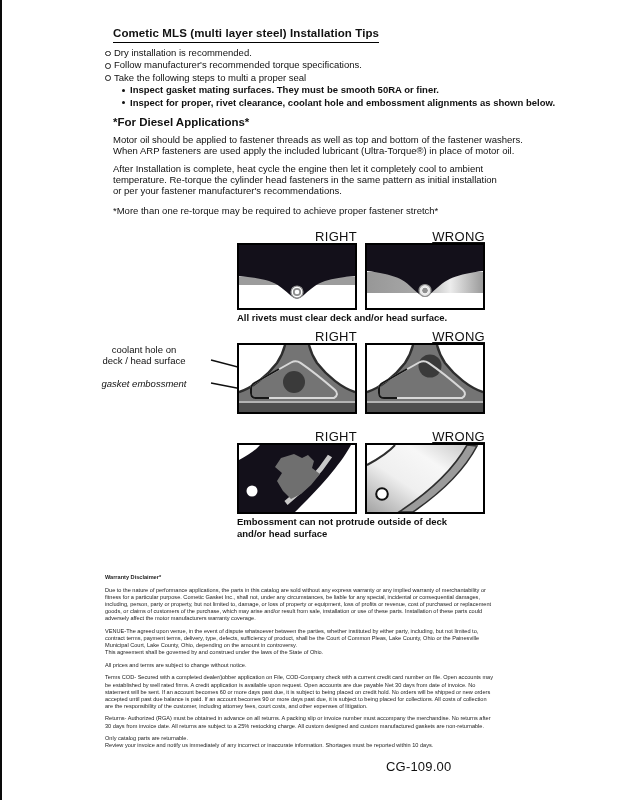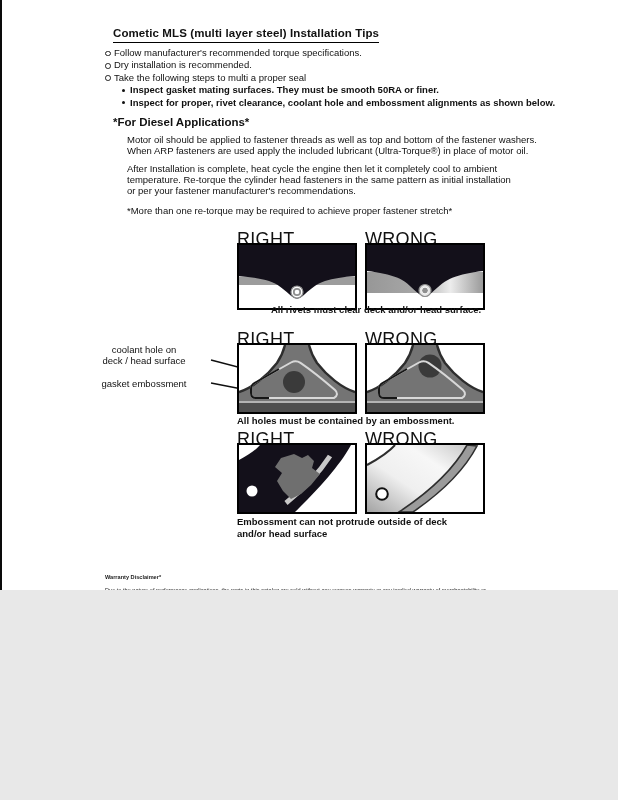--- a/index.html
+++ b/index.html
@@ -1,70 +1,70 @@
 <!DOCTYPE html>
 <html><head>
 <meta charset="utf-8">
 <style>
   html,body{margin:0;padding:0;background:#e8e8e8;}
   #page{
-    position:relative;width:618px;height:590px;background:#ffffff;
+    position:relative;width:618px;height:800px;background:#ffffff;
     font-family:"Liberation Sans","DejaVu Sans",sans-serif;color:#111;
     overflow:hidden;margin:0 auto;
   }
   .abs{position:absolute;}
   .preline{white-space:pre-line;}
   .edge-line{left:0;top:0;width:2px;height:800px;background:#0a0a0a;}
   .doc-title{left:113px;top:27px;font-size:11.5px;font-weight:bold;
     padding-bottom:2.5px;border-bottom:1.8px solid #000;display:inline-block;letter-spacing:.1px;}
   .tips{left:105px;top:47px;font-size:9.5px;line-height:12.4px;}
   .tip-row{position:relative;padding-left:9px;}
   .tip-bullet{position:absolute;left:0;top:3.6px;width:3.6px;height:3.6px;
     border:1px solid #222;border-radius:50%;}
   .subtips{margin-left:17px;}
   .subtip-row{position:relative;padding-left:8px;font-weight:bold;}
   .subtip-bullet{position:absolute;left:0;top:4.3px;width:3.4px;height:3.4px;
     background:#111;border-radius:50%;}
   .diesel-heading{left:113px;top:116px;font-size:11.5px;font-weight:bold;}
-  .para{left:113px;font-size:9.5px;line-height:11.2px;margin-left:14px;}
+  .para{left:113px;font-size:9.5px;line-height:11.2px;}
   .p1{top:134px;} .p2{top:163px;} .pnote{top:205px;text-align:center;}
-  .dg-header{width:120px;text-align:left;font-size:18px;letter-spacing:.3px;}
+  .dg-header{width:120px;text-align:right;font-size:13px;letter-spacing:.3px;}
   .h-r1{top:229px;} .h-r2{top:329px;} .h-r3{top:429px;}
   .col-right{left:237px;} .col-wrong{left:365px;text-decoration:underline;}
   .dg-box{width:120px;border:2px solid #000;box-sizing:border-box;background:#fff;}
   .b-r1{top:243px;height:67px;} .b-r2{top:343px;height:71px;} .b-r3{top:443px;height:71px;}
   .dg-box svg{display:block;width:100%;height:100%;}
   .dg-caption{left:237px;font-size:9.5px;font-weight:bold;line-height:11.5px;}
-  .c-r1{top:304px;margin-left:34px;} .c-r2{top:415px;} .c-r3{top:516px;}
+  .c-r1{top:312px;} .c-r2{top:415px;} .c-r3{top:516px;}
   .ann-label{left:78px;width:132px;text-align:center;font-size:9.5px;line-height:11px;}
-  .ann-coolant{top:344px;} .ann-emboss{top:378px;}
+  .ann-coolant{top:344px;} .ann-emboss{top:378px;font-style:italic;}
   .leader-svg{left:210px;top:355px;width:90px;height:42px;}
   .legal{left:105px;top:574px;width:440px;font-size:5.6px;line-height:7.1px;color:#1c1c1c;}
   .legal-heading{font-weight:bold;margin:0 0 6px 0;}
   .legal p{margin:0 0 5.6px 0;}
   .footer-code{left:386px;top:759px;font-size:13px;letter-spacing:.2px;}
 </style>
 </head>
 <body>
 
 <div id="page">
   <div class="abs edge-line"></div>
 
   <div class="abs" style="left:0;top:0;width:618px;">
     <div class="doc-title abs">Cometic MLS (multi layer steel) Installation Tips</div>
   </div>
 
   <div class="abs tips">
     <div class="tip-row">
       <span class="tip-bullet"></span>
-      <span>Follow manufacturer's recommended torque specifications.</span>
+      <span>Dry installation is recommended.</span>
     </div>
     <div class="tip-row">
       <span class="tip-bullet"></span>
-      <span>Dry installation is recommended.</span>
+      <span>Follow manufacturer's recommended torque specifications.</span>
     </div>
     <div class="tip-row">
       <span class="tip-bullet"></span>
       <span>Take the following steps to multi a proper seal</span>
     </div>
     <div class="subtips">
       <div class="subtip-row">
         <span class="subtip-bullet"></span>
         <span>Inspect gasket mating surfaces.  They must be smooth 50RA or finer.</span>
       </div>
@@ -154,21 +154,20 @@
       <rect x="0" y="56" width="116" height="2" fill="#b3b3b3"></rect>
       <path d="M0,56 L0,47 C13,43 28,31 38,18 C42,12 44.5,6 46,0 L70,0 C71.5,6 74,12 78,18 C88,31 103,43 116,47 L116,56 Z" fill="#747474"></path>
       <path d="M0,47 C13,43 28,31 38,18 C42,12 44.5,6 46,0" fill="none" stroke="#2d2d2d" stroke-width="2.4"></path>
       <path d="M116,47 C103,43 88,31 78,18 C74,12 71.5,6 70,0" fill="none" stroke="#2d2d2d" stroke-width="2.4"></path>
       <circle cx="63" cy="21" r="11.5" fill="#3a3a3a"></circle>
       <path d="M17,53 C13.5,53 12,51 12,48 L12,44 C12,41.5 13,39.5 15.5,38 L52,17.5 C55,15.8 58.5,15.8 61.5,17.8 C72,25 88,38 96,45 C99,47.8 98.5,51.5 95,53 Z" fill="none" stroke="#d8d8d8" stroke-width="2"></path>
       <path d="M40,24 L15.5,38 C13,39.5 12,41.5 12,44 L12,48 C12,51 13.5,53 17,53 L30,53" fill="none" stroke="#161616" stroke-width="2"></path>
     </svg>
   </div>
 
-  <div class="abs dg-caption c-r2">All holes must be contained by an embossment.</div>
 
   <div class="abs dg-header h-r3 col-right">RIGHT</div>
   <div class="abs dg-header h-r3 col-wrong">WRONG</div>
 
   <div class="abs dg-box b-r3 col-right">
     <svg viewBox="0 0 116 67" preserveAspectRatio="none">
       <rect x="0" y="0" width="116" height="67" fill="#ffffff"></rect>
       <path d="M21,0 L112,0 C104,15 86,38 56,67 L0,67 L0,15 C9,10 16,6 21,0 Z" fill="#13101a"></path>
       <path d="M47,58 C62,46 80,28 91,11" fill="none" stroke="#c9c9c9" stroke-width="5"></path>
       <path d="M42,13 L55,9 L63,13 L69,10 L75,16 L73,23 L81,29 L72,40 L62,49 L52,54 L44,46 L38,36 L43,28 L36,22 Z" fill="#6f6f6f"></path>

